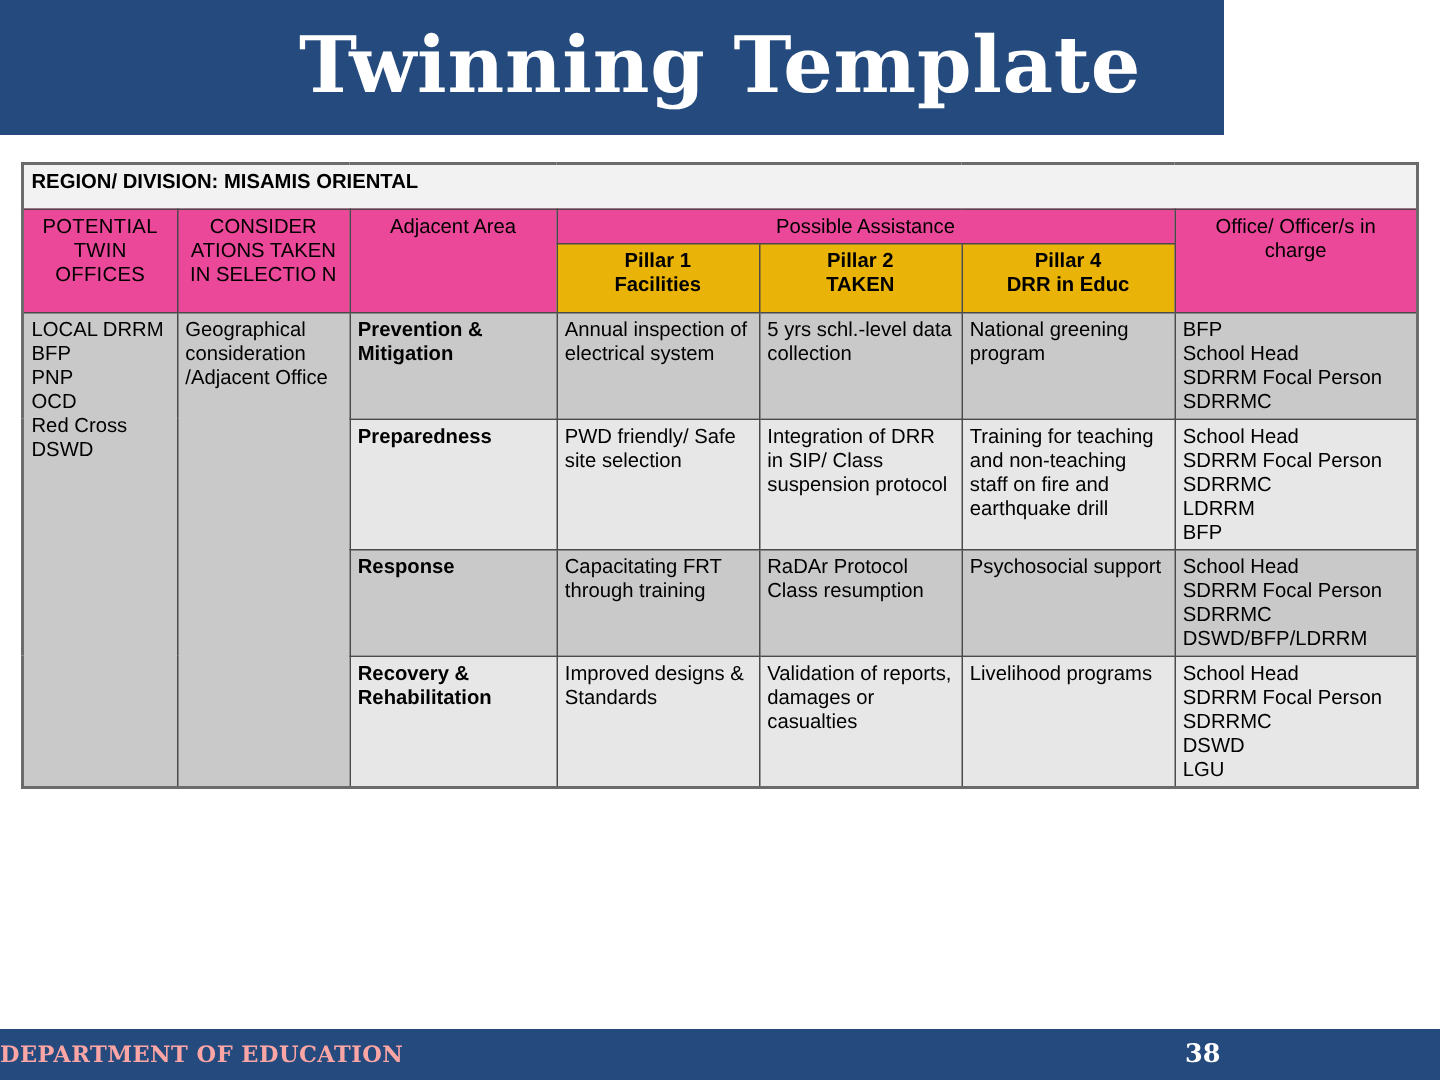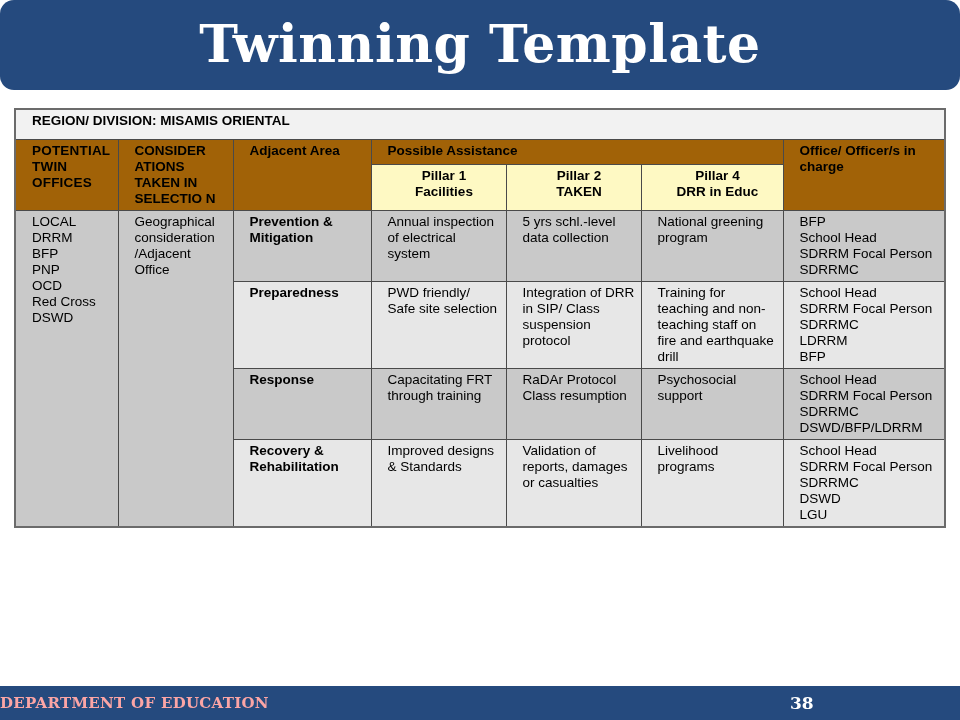--- a/index.html
+++ b/index.html
@@ -13,25 +13,24 @@
     font-family: "Liberation Sans", sans-serif;
     overflow: hidden;
     position: relative;
   }
 
   
   .title-banner {
     position: absolute;
     left: 0;
     top: 0;
-    width: 960px;
+    width: 816px;
     height: 90px;
     background: #254a7e;
     box-sizing: border-box;
-    border-radius: 14px;
   }
   .title-text {
     position: absolute;
     left: 0;
     top: 14px;
     width: 960px;
     text-align: center;
     color: #ffffff;
     font-family: "DejaVu Serif", serif;
     font-weight: bold;
@@ -56,21 +55,21 @@
     left: 14px;
     top: 18px;
     width: 930px;
     border-collapse: collapse;
     table-layout: fixed;
     border: 2px solid #6b6b6b;
   }
   table.twin-table td {
     border: 1px solid #4a4a4a;
     vertical-align: top;
-    padding: 3px 5px 3px 16px;
+    padding: 3px 5px 3px 5px;
     font-size: 13.5px;
     line-height: 16px;
     color: #000000;
     box-sizing: border-box;
     word-wrap: break-word;
   }
 
   
   col.c1 { width: 103px; }
   col.c2 { width: 115px; }
@@ -90,42 +89,42 @@
     font-size: 17px;
     font-weight: bold;
     line-height: 24px;
     padding: 4px 4px 4px 9px;
     height: 30px;
     vertical-align: middle;
   }
 
   
   .hdr {
-    background: #a16207;
-    text-align: left;
-    font-weight: bold;
+    background: #ec4899;
+    text-align: center;
+    font-weight: normal;
     vertical-align: middle;
   }
   .hdr-small {
     font-size: 11px;
     line-height: 13px;
     letter-spacing: 0.2px;
   }
   .hdr-med {
     font-size: 15px;
     line-height: 18px;
   }
   .hdr-big {
     font-size: 15.5px;
     line-height: 19px;
   }
 
   
   .pillar {
-    background: #fef9c3;
+    background: #eab308;
     text-align: center;
     font-weight: bold;
     font-size: 15.5px;
     line-height: 19px;
     vertical-align: middle;
     height: 46px;
   }
 
   
   .offices {

